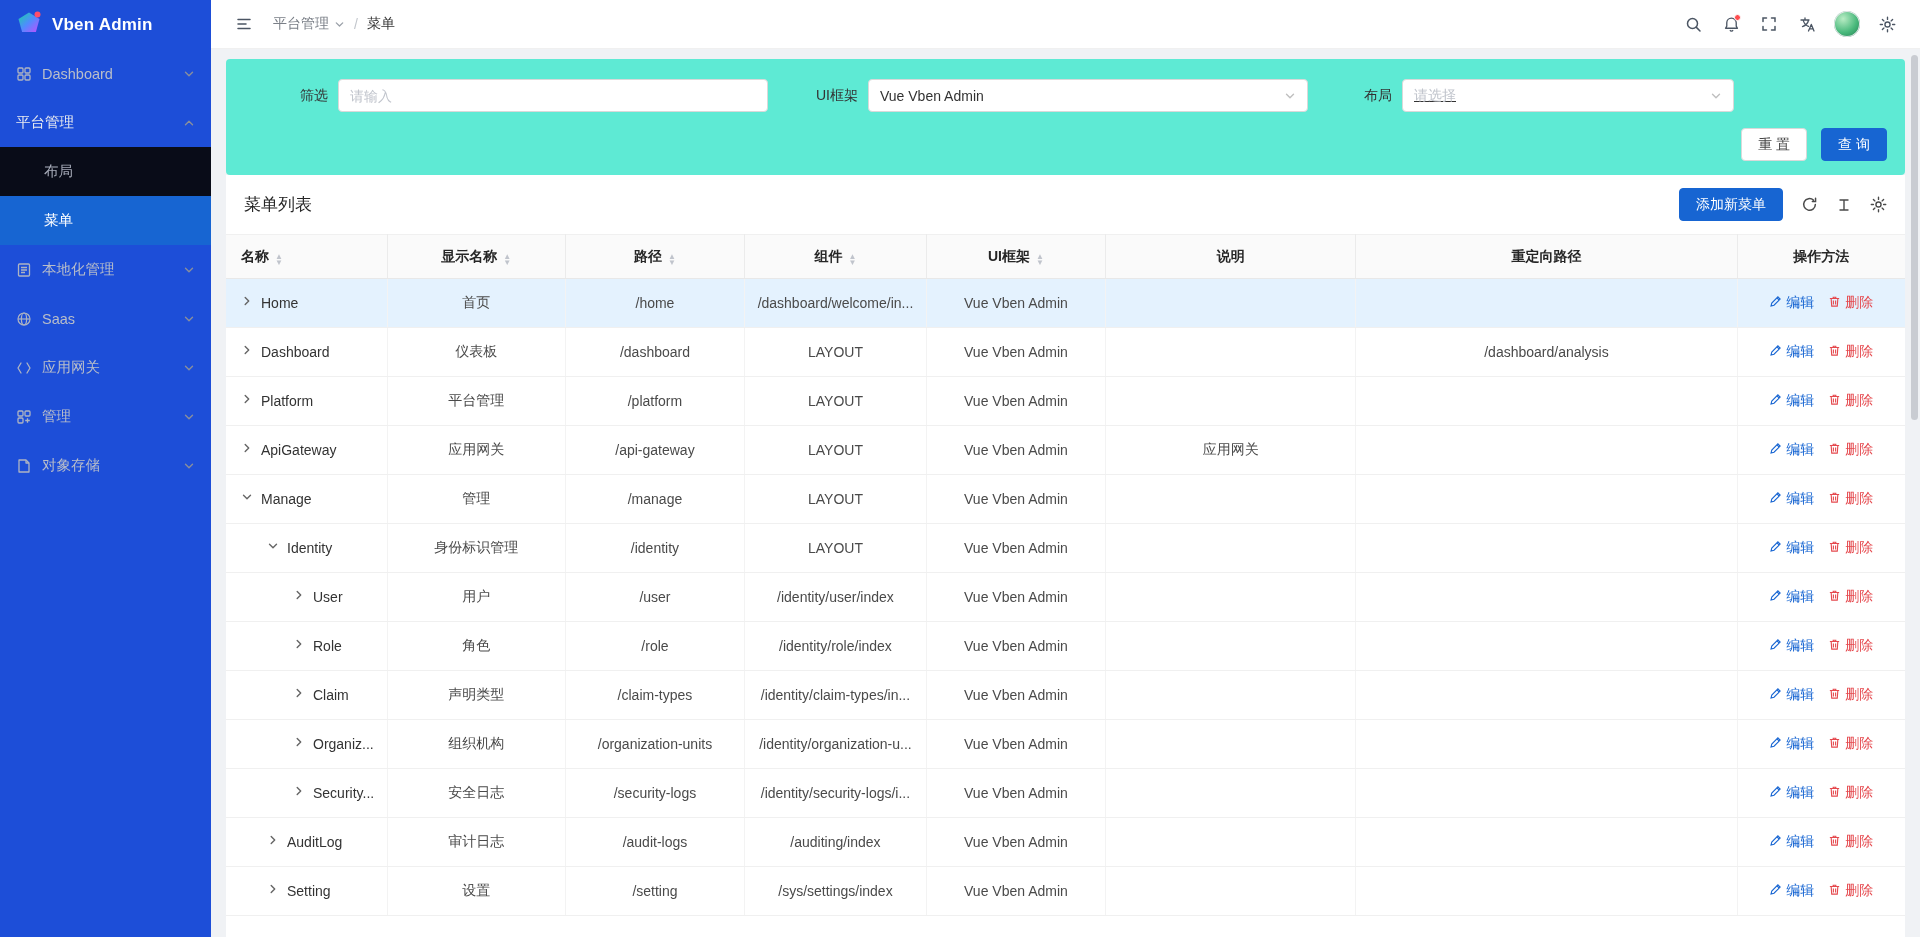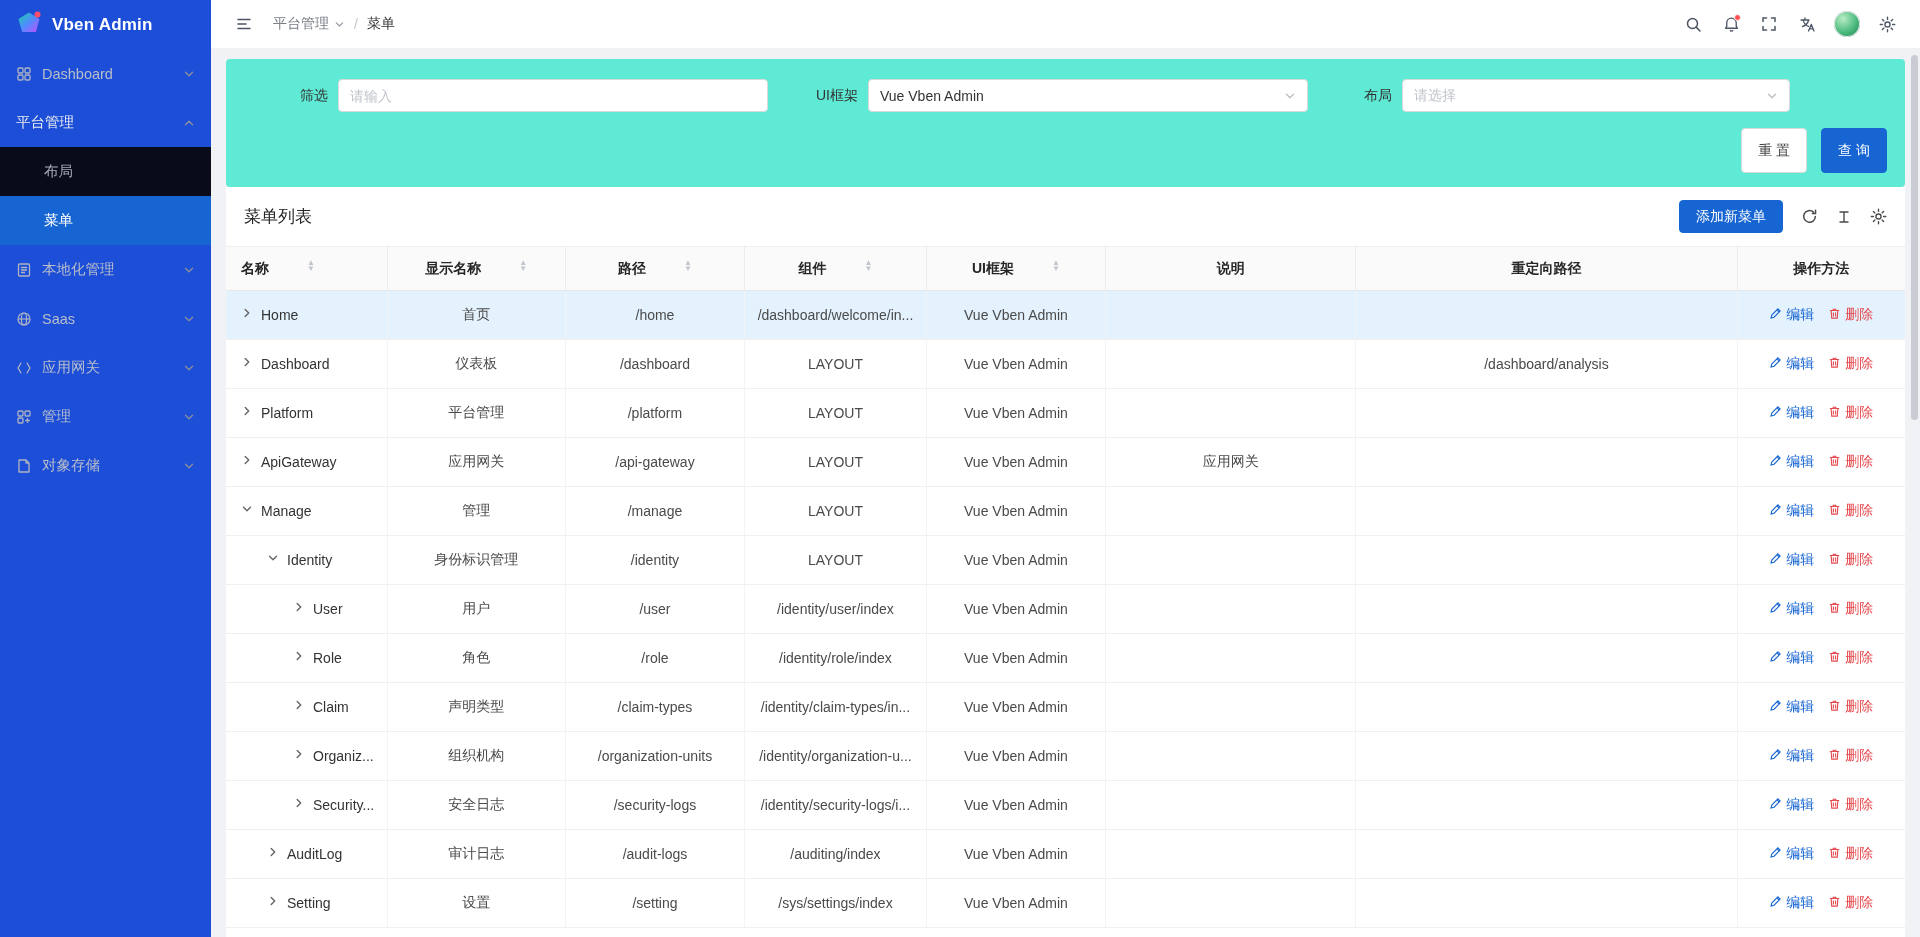--- a/index.html
+++ b/index.html
@@ -38,44 +38,44 @@
   
   .content { flex:1; min-height:0; padding:10px 15px 0; display:flex; flex-direction:column; }
   .filter-card { background:#5eead4; border-radius:4px; padding:20px 18px 14px; flex-shrink:0; }
   .filter-row { display:flex; align-items:center; }
   .field { display:flex; align-items:center; gap:10px; }
   .f1 { margin-left:56px; } .f2 { margin-left:48px; } .f3 { margin-left:56px; }
   .field-label { color:#333; white-space:nowrap; }
   .text-input { width:430px; height:33px; border:1px solid #d9d9d9; border-radius:4px; padding:0 11px; font-size:14px; font-family:inherit; color:#333; outline:none; }
   .text-input::placeholder { color:#c0c4cc; }
   .select { height:33px; border:1px solid #d9d9d9; border-radius:4px; background:#fff; display:flex; align-items:center; padding:0 11px; cursor:pointer; }
-  .sel-uifw { width:440px; } .sel-layout { width:388px; }
+  .sel-uifw { width:440px; } .sel-layout { width:332px;text-decoration:underline; }
   .select-value { flex:1; color:#333; }
   .select-placeholder { flex:1; color:#c0c4cc; }
   .select-caret { display:flex; color:#bfbfbf; }
   .filter-actions { display:flex; justify-content:flex-end; gap:14px; margin-top:16px; }
-  .btn { height:45px; padding:0 16px; border-radius:4px; font-size:14px; font-family:inherit; cursor:pointer; display:inline-flex; align-items:center; justify-content:center; }
+  .btn { height:33px; padding:0 16px; border-radius:4px; font-size:14px; font-family:inherit; cursor:pointer; display:inline-flex; align-items:center; justify-content:center; }
   .btn-default { background:#fff; border:1px solid #d9d9d9; color:#444; }
   .btn-primary { background:#1765d2; border:1px solid #1765d2; color:#fff; }
 
   
   .table-card { background:#fff; border-radius:0; flex:1; min-height:0; display:flex; flex-direction:column; overflow:hidden; }
   .table-toolbar { display:flex; align-items:center; padding:13px 18px; flex-shrink:0; }
   .table-title { font-size:17px; font-weight:500; color:#262626; }
   .toolbar-right { margin-left:auto; display:flex; align-items:center; gap:18px; }
   .add-btn { height:33px; }
   .tool-icon { display:flex; color:#4a4a4a; cursor:pointer; }
 
   .table-wrap { flex:1; min-height:0; overflow:hidden; }
   table { width:100%; border-collapse:collapse; table-layout:fixed; }
   thead th { background:#fafafa; height:44px; font-weight:600; font-size:14px; color:#262626;
              border-bottom:1px solid #e8e8e8; border-top:1px solid #f0f0f0; border-right:1px solid #ebebeb; text-align:center; padding:0 8px; }
   thead th:last-child { border-right:none; }
   thead th.th-name { text-align:left; padding-left:15px; }
-  .th-inner { display:inline-flex; align-items:flex-start;gap:32px; }
+  .th-inner { display:inline-flex; align-items:flex-end; }
   .sorter { display:inline-flex; flex-direction:column; margin-left:6px; }
   .sorter i { font-style:normal; font-size:8px; line-height:6px; color:#c0c4cc; }
   tbody td { height:49px; border-bottom:1px solid #f0f0f0; border-right:1px solid #f3f3f3; text-align:center; color:#4a4a4a; font-size:14px;
              padding:0 8px; white-space:nowrap; overflow:hidden; text-overflow:ellipsis; }
   tbody td:last-child { border-right:none; }
   tbody tr.highlight td { background:#e4f2fe; }
   td.cell-name { text-align:left; padding-left:15px; }
   .name-inner { display:flex; }
   .indent { display:inline-block; flex-shrink:0; }
   .tree-caret { display:inline-flex; color:#666; margin-right:8px; cursor:pointer; flex-shrink:0; }

